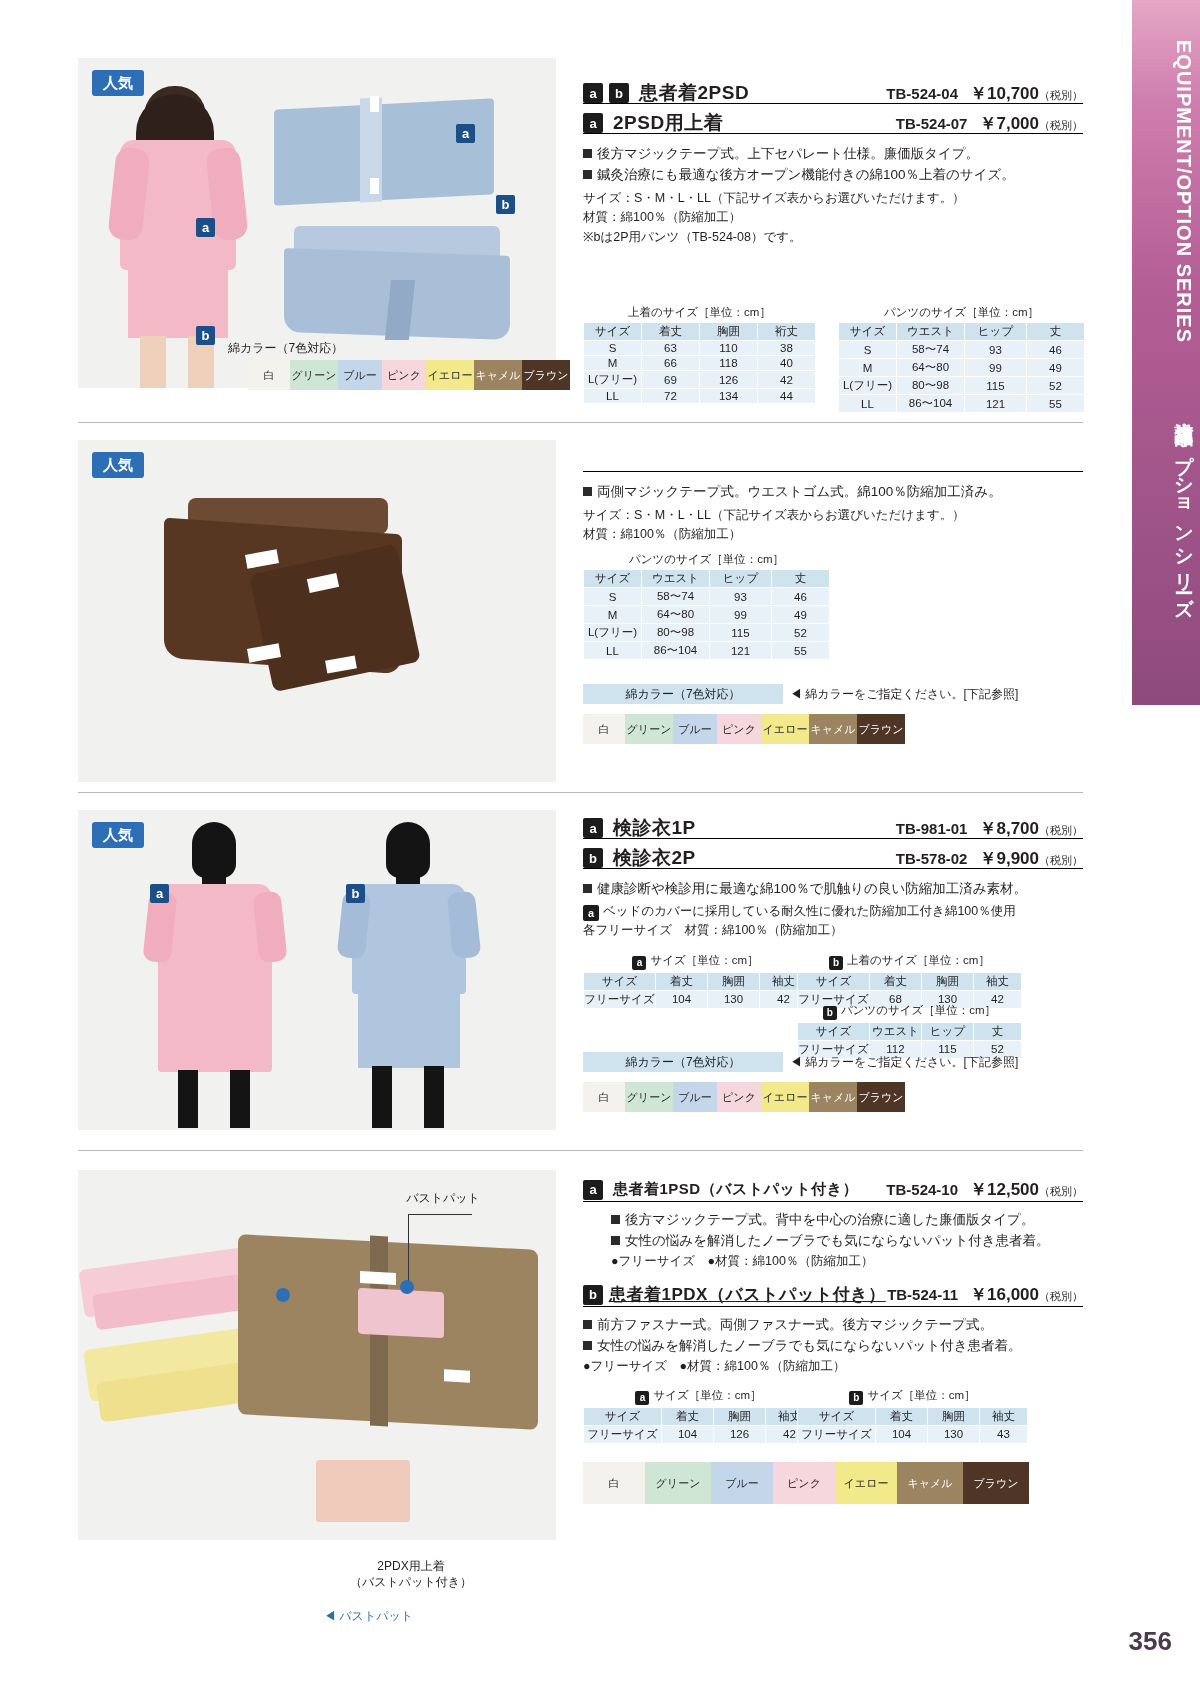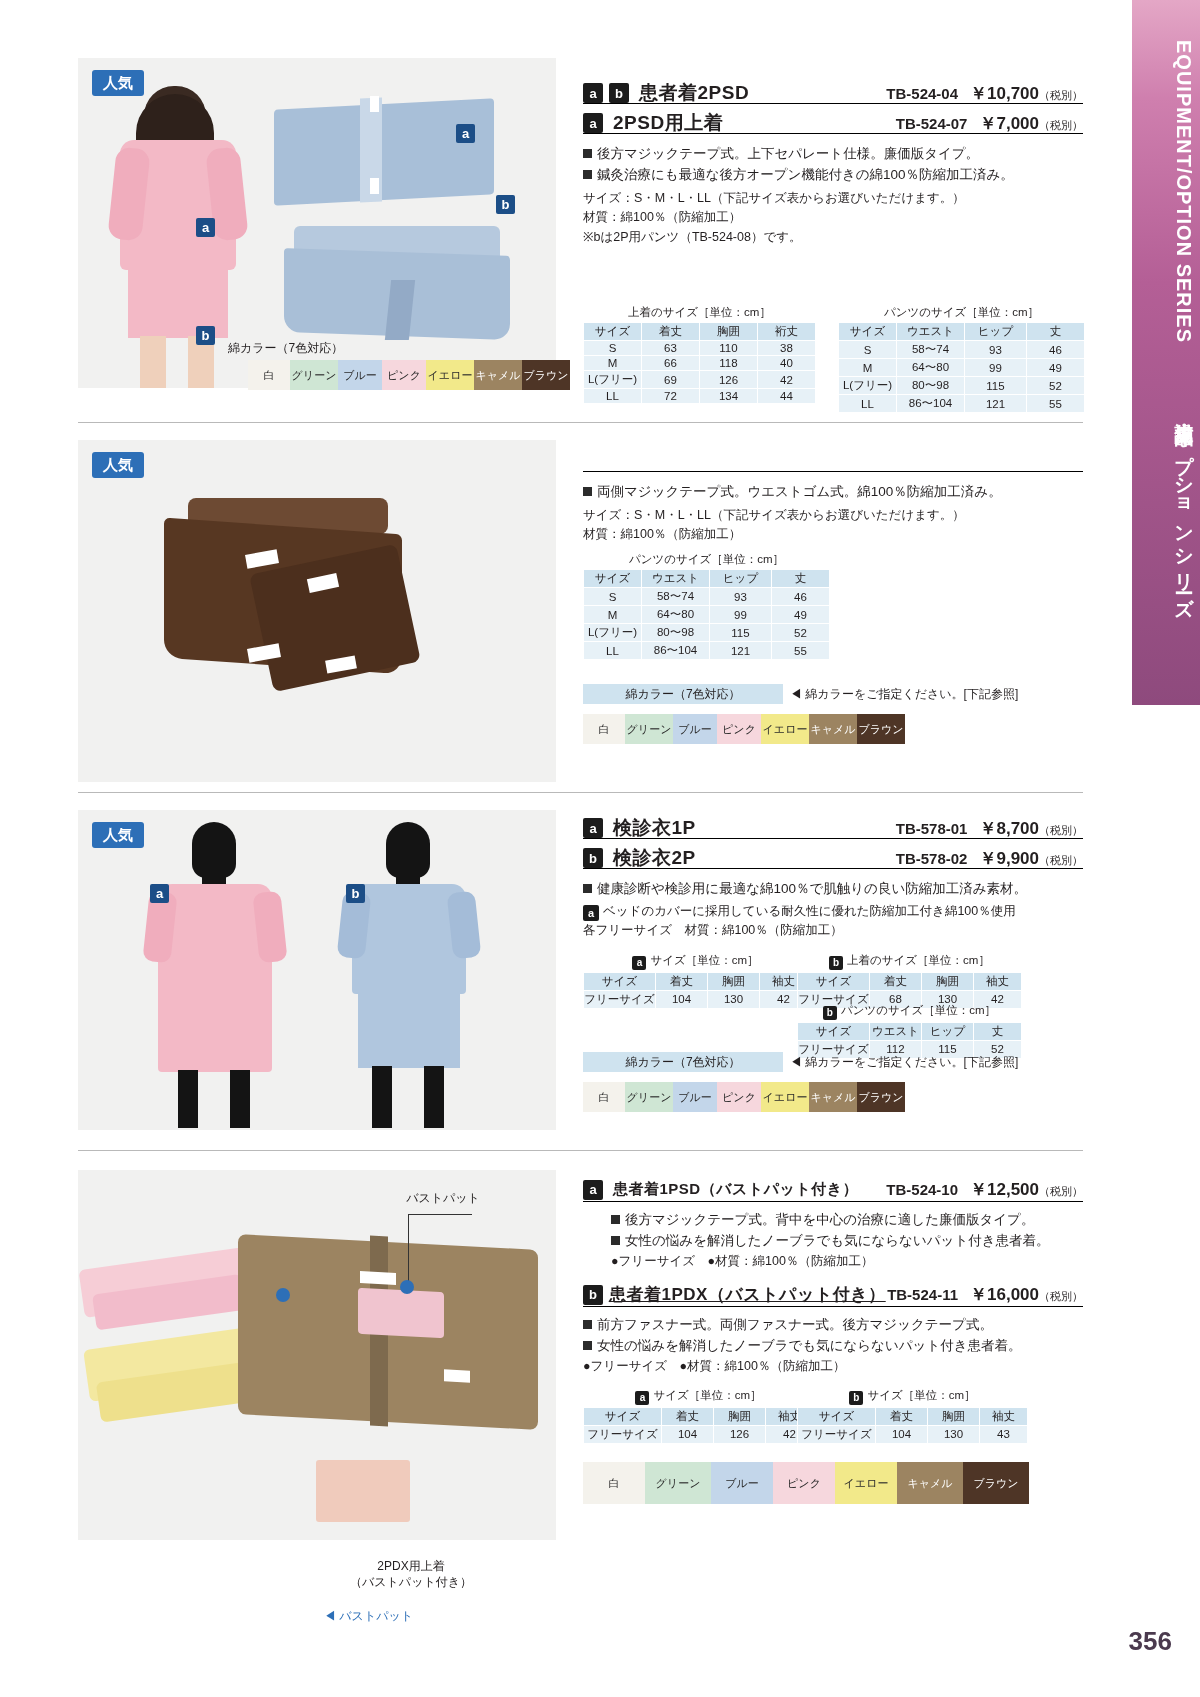--- a/index.html
+++ b/index.html
@@ -181,21 +181,21 @@
   <div class="titlerow" style="left:583px; top:110px; width:500px;">
     <span class="sq">a</span>
     <span class="nm" style="margin-left:4px;">2PSD用上着</span>
     <span class="code">TB-524-07</span>
     <span class="price"><span>￥7,000</span><small>（税別）</small></span>
   </div>
   <div class="rule" style="left:583px; top:133px; width:500px;"></div>
 
   <div class="desc" style="left:583px; top:144px; width:500px;">
     <div><span class="sq-blk"></span><span>後方マジックテープ式。上下セパレート仕様。廉価版タイプ。</span></div>
-    <div><span class="sq-blk"></span><span>鍼灸治療にも最適な後方オープン機能付きの綿100％防縮加工済み。</span></div>
+    <div><span class="sq-blk"></span><span>鍼灸治療にも最適な後方オープン機能付きの綿100％上着のサイズ。</span></div>
     <div style="font-size:12.5px;margin-top:3px;">サイズ：S・M・L・LL（下記サイズ表からお選びいただけます。）</div>
     <div style="font-size:12.5px;">材質：綿100％（防縮加工）</div>
     <div style="font-size:12.5px;">※bは2P用パンツ（TB-524-08）です。</div>
   </div>
 
   <div class="tbl-wrap" style="left:583px; top:305px;">
     <div class="tbl-cap">上着のサイズ［単位：cm］</div>
     <table class="size">
       <tbody>
           <tr>
@@ -382,21 +382,21 @@
       <div style="position:absolute;left:90px;top:244px;width:20px;height:62px;background:#141414;"></div>
     </div>
     <div class="badge-ninki" style="left:14px;top:12px;">人気</div>
     <div class="mark" style="left:72px;top:74px;">a</div>
     <div class="mark" style="left:268px;top:74px;">b</div>
   </div>
 
   <div class="titlerow" style="left:583px; top:815px; width:500px;">
     <span class="sq">a</span>
     <span class="nm" style="margin-left:4px;">検診衣1P</span>
-    <span class="code">TB-578-01</span>
+    <span class="code">TB-981-01</span>
     <span class="price"><span>￥8,700</span><small>（税別）</small></span>
   </div>
   <div class="rule" style="left:583px; top:838px; width:500px;"></div>
   <div class="titlerow" style="left:583px; top:845px; width:500px;">
     <span class="sq">b</span>
     <span class="nm" style="margin-left:4px;">検診衣2P</span>
     <span class="code">TB-578-02</span>
     <span class="price"><span>￥9,900</span><small>（税別）</small></span>
   </div>
   <div class="rule" style="left:583px; top:868px; width:500px;"></div>

